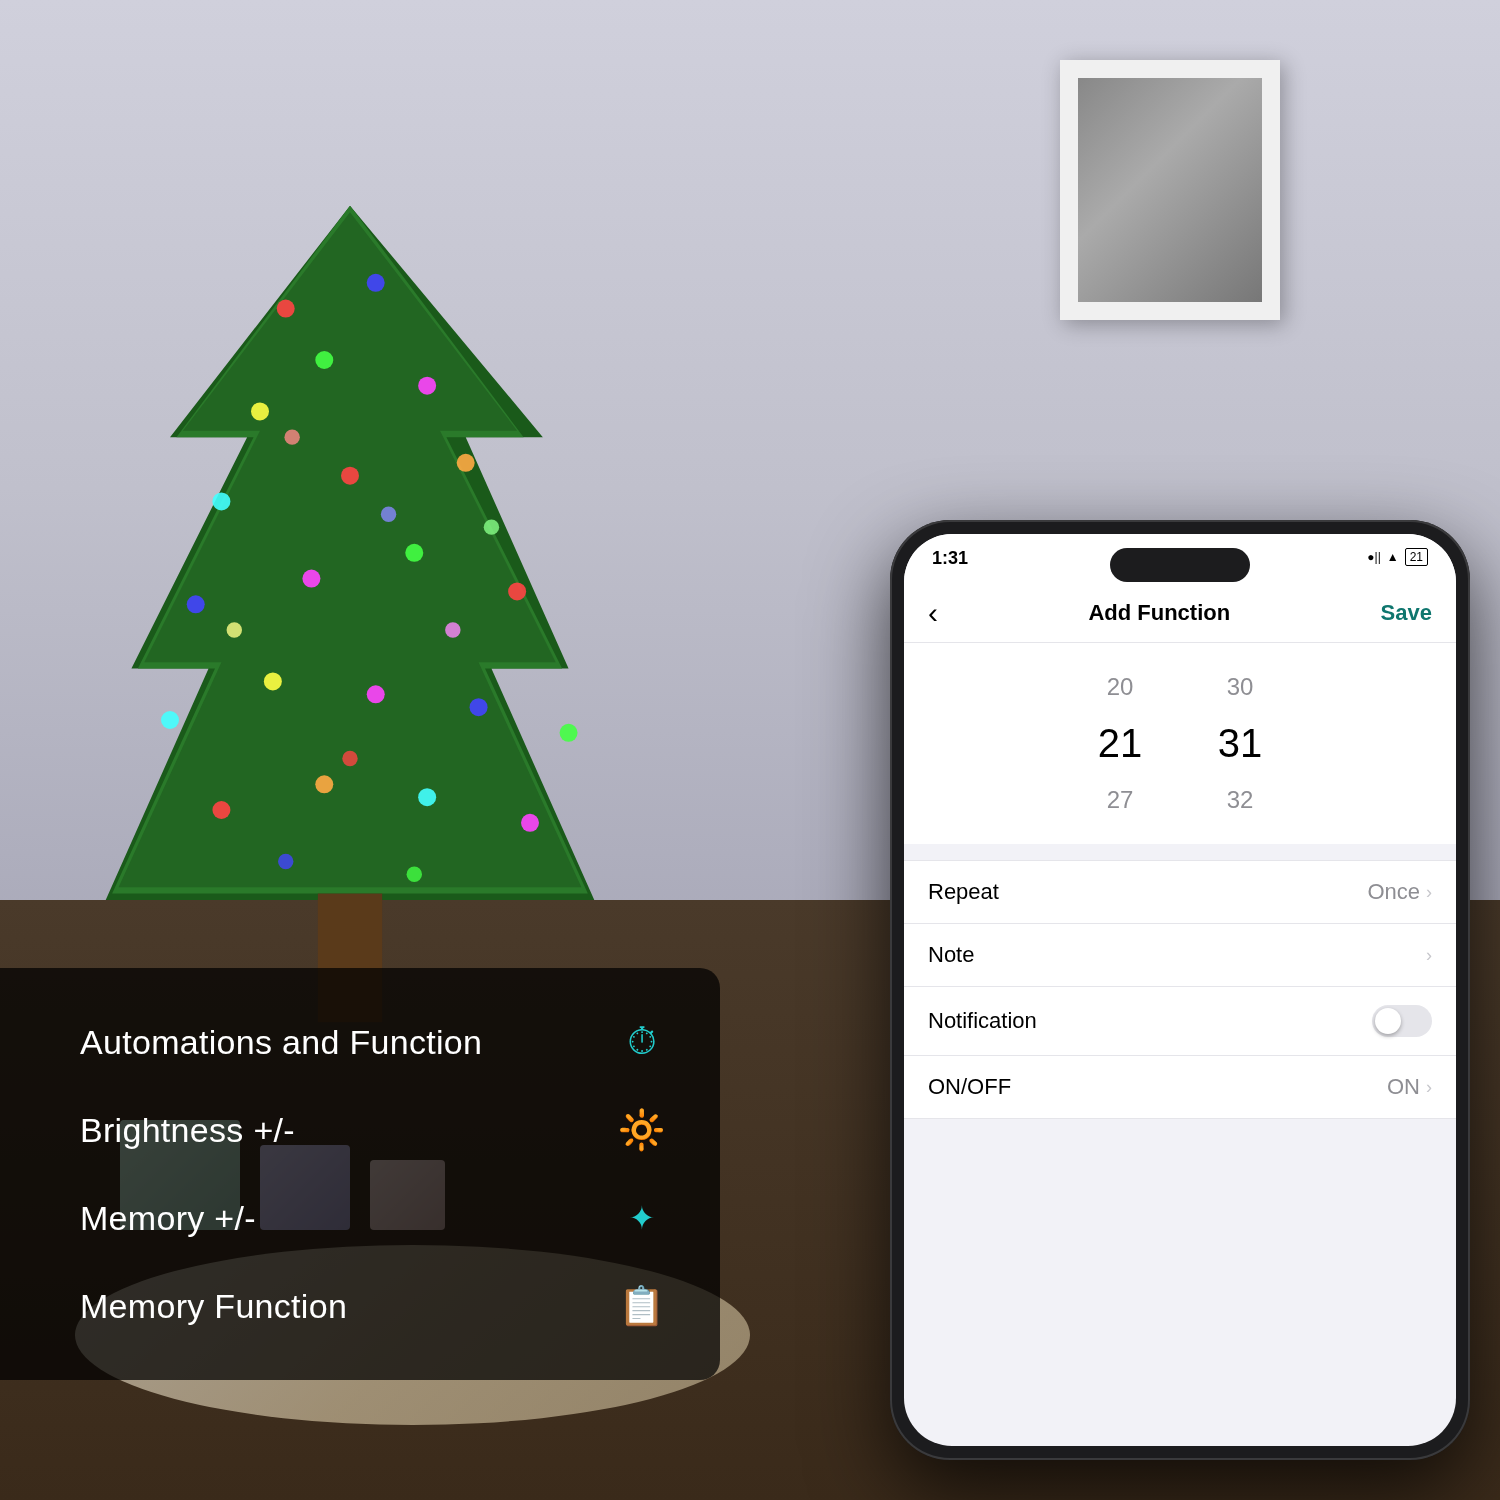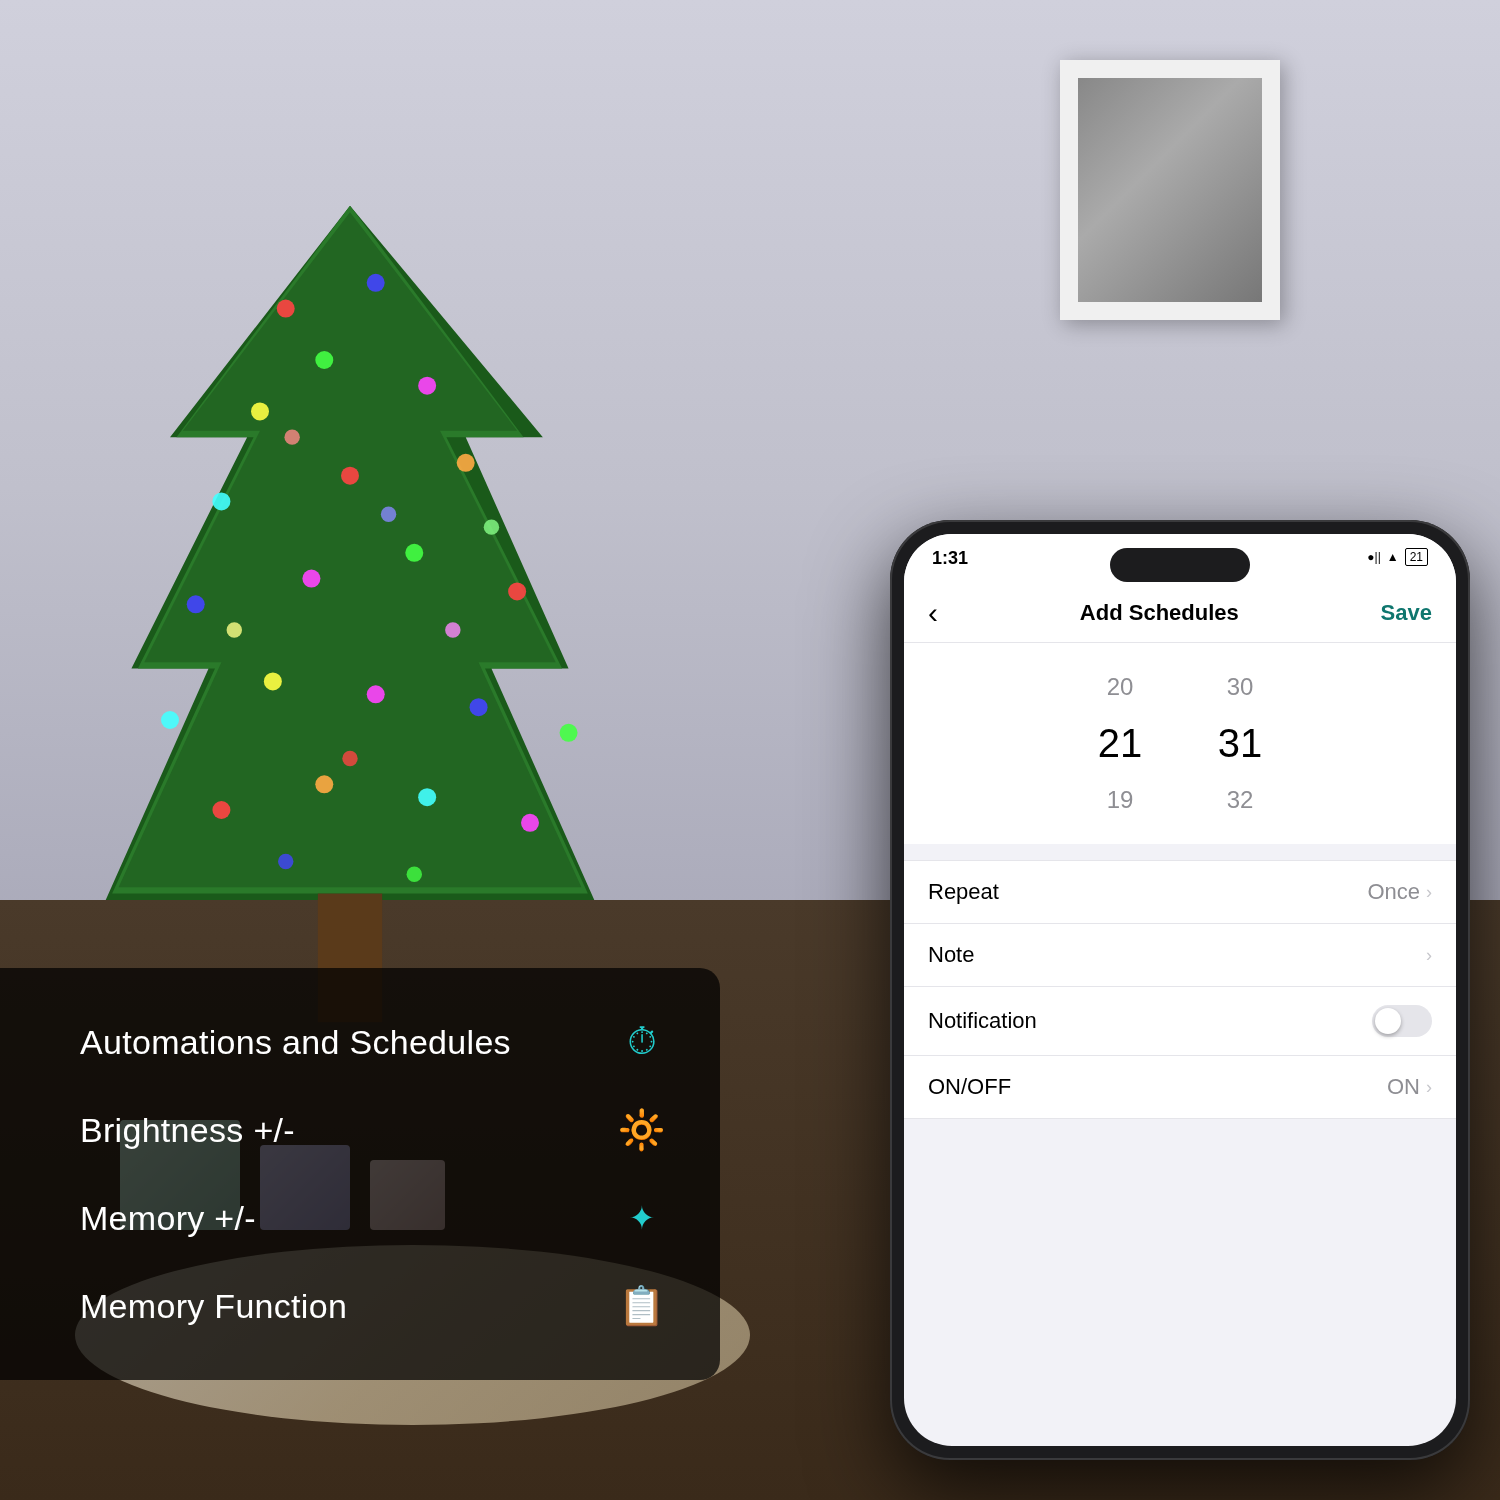--- a/index.html
+++ b/index.html
@@ -413,21 +413,21 @@
   <div class="rug"></div>
 
   <div class="gifts-area">
     <div class="gift-box gift-large"></div>
     <div class="gift-box gift-medium"></div>
     <div class="gift-box gift-small"></div>
   </div>
 
   <div class="overlay-panel">
     <div class="feature-row">
-      <span class="feature-text">Automations and Schedules</span>
+      <span class="feature-text">Automations and Function</span>
       <span class="feature-icon">⏱</span>
     </div>
     <div class="feature-row">
       <span class="feature-text">Brightness +/-</span>
       <span class="feature-icon">🔆</span>
     </div>
     <div class="feature-row">
       <span class="feature-text">Memory +/-</span>
       <span class="feature-icon" style="font-size:32px;">✦</span>
     </div>
@@ -447,38 +447,38 @@
           <span class="status-time">1:31</span>
           <div class="status-icons">
             <span style="font-size:12px;">●||</span>
             <span style="font-size:12px;">▲</span>
             <span style="font-size:12px; border:1.5px solid #000; padding:1px 4px; border-radius:2px;">21</span>
           </div>
         </div>
 
         <div class="nav-bar">
           <span class="nav-back" style="font-size:30px; font-weight:300;">‹</span>
-          <span class="nav-title">Add Schedules</span>
+          <span class="nav-title">Add Function</span>
           <span class="nav-save">Save</span>
         </div>
 
         <div class="time-picker">
 
           <div class="time-row">
             <span class="time-number">20</span>
             <span class="time-number">30</span>
           </div>
 
           <div class="time-row">
             <span class="time-number selected">21</span>
             <span class="time-number selected">31</span>
           </div>
 
           <div class="time-row">
-            <span class="time-number">19</span>
+            <span class="time-number">27</span>
             <span class="time-number">32</span>
           </div>
         </div>
 
         <div class="list-section">
 
           <div class="list-item">
             <span class="list-item-label">Repeat</span>
             <div class="list-item-value">
               <span>Once</span>

